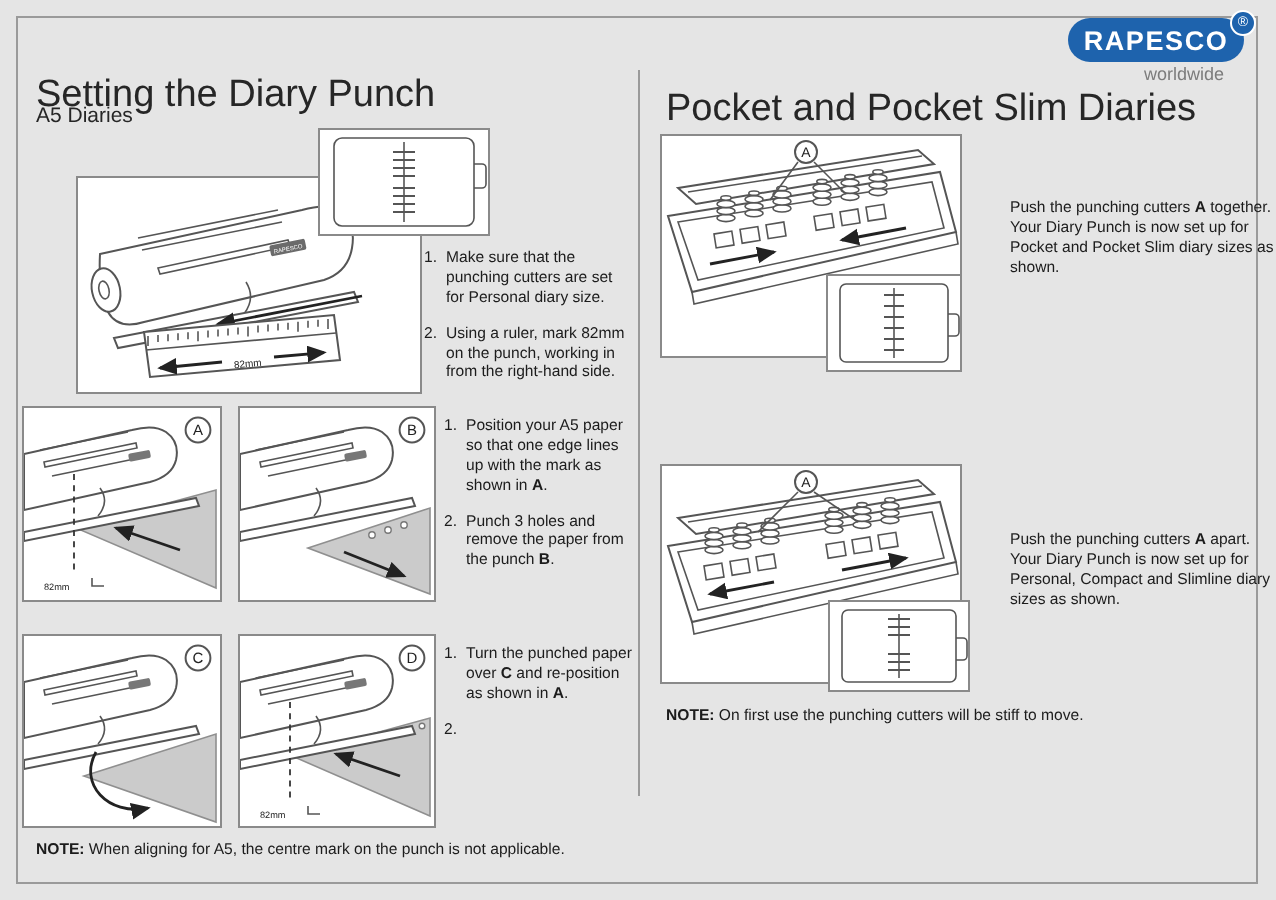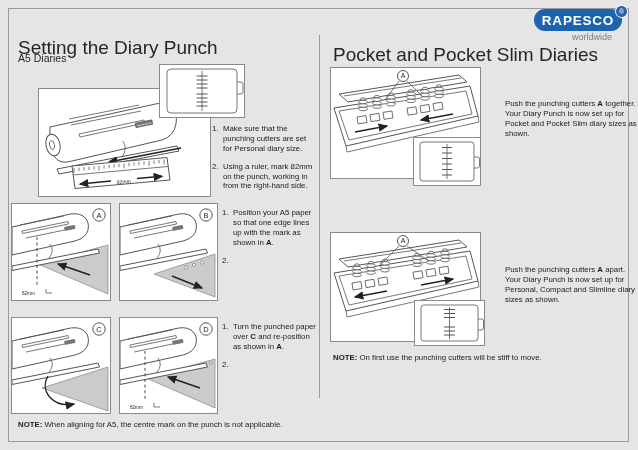--- a/index.html
+++ b/index.html
@@ -151,20 +151,21 @@
     </svg>
   </div>
 
   <div class="abs body-txt" style="left:222px;top:208px;width:95px;">
     <div class="step">
       <span class="n">1.</span>
       <span class="t"><span>Position your A5 paper so that one edge lines up with the mark as shown in </span><b>A</b><span>.</span></span>
     </div>
     <div class="step">
       <span class="n">2.</span>
+      <span class="t"><span>Punch 3 holes and remove the paper from the punch </span><b>B</b><span>.</span></span>
     </div>
   </div>
 
   <div class="abs panelbox" style="left:11px;top:317px;width:98px;height:95px;">
     <svg width="98" height="95" viewBox="0 0 98 95">
       <defs>
           <marker id="ah-c" markerWidth="8" markerHeight="8" refX="6" refY="3" orient="auto">
             <path d="M0,0 L7,3 L0,6 Z" fill="#222"></path>
           </marker>
         </defs>

